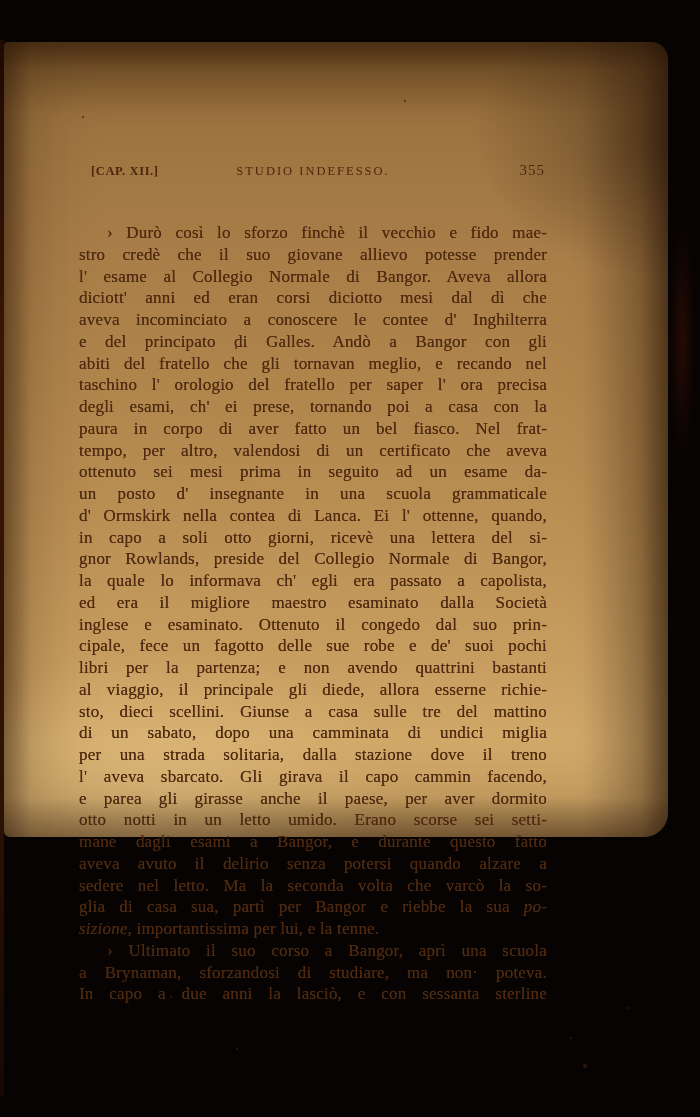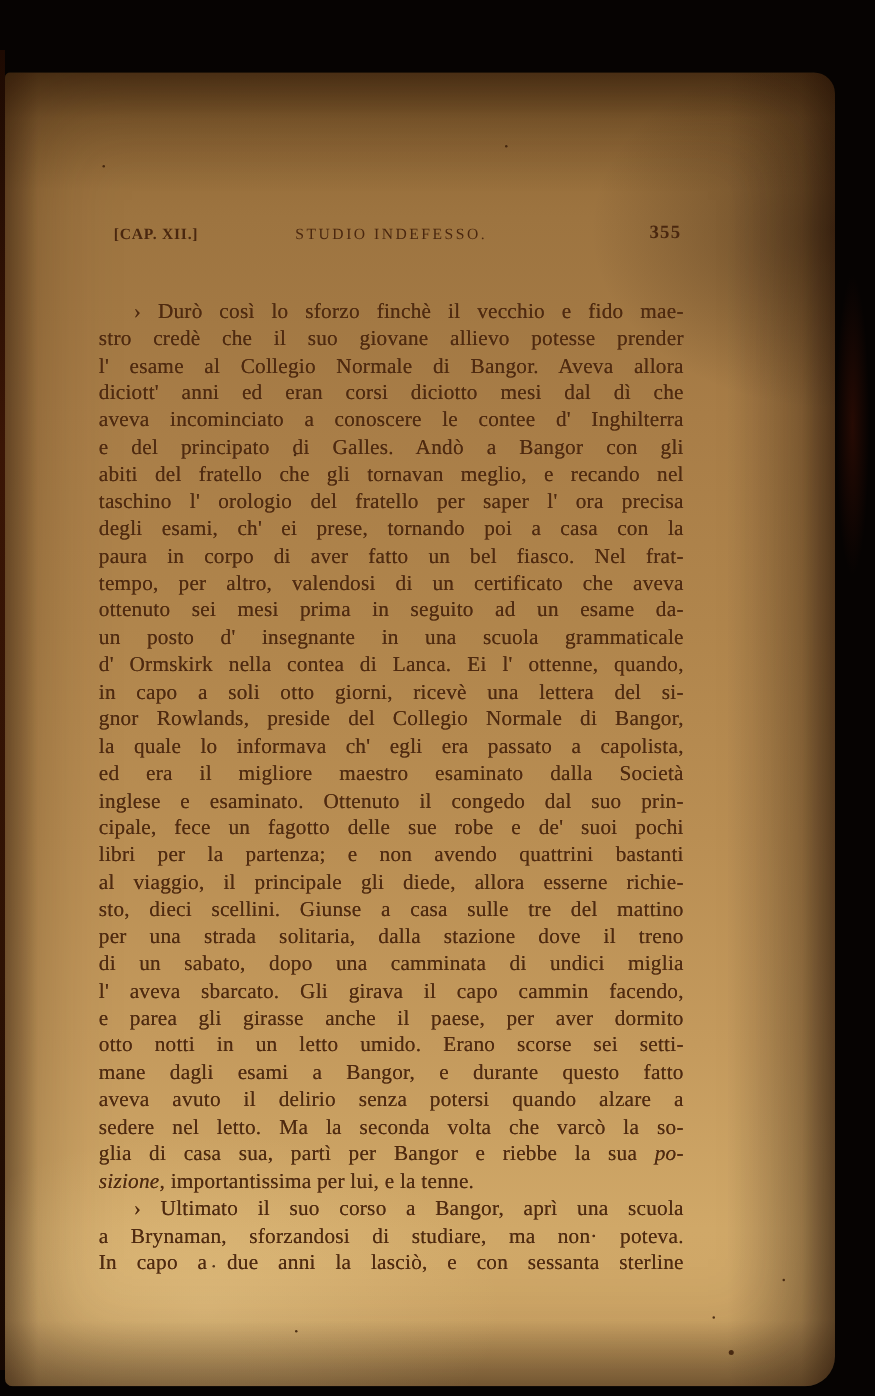--- a/index.html
+++ b/index.html
@@ -15,21 +15,21 @@
     content:"";position:absolute;right:0;top:180px;width:36px;height:320px;
     background:radial-gradient(closest-side, rgba(120,30,8,0.28), rgba(120,30,8,0) 75%);
     pointer-events:none;
   }
   
   .left-sliver{
     position:absolute;left:0;top:40px;width:4px;height:1056px;
     background:linear-gradient(180deg,#1d0a02,#3a1505 30%,#2e1204 70%,#170802);
   }
   .page{
-    position:absolute;left:4px;top:58px;width:664px;height:1051px;
+    position:absolute;left:4px;top:42px;width:664px;height:795px;
     border-radius:4px 17px 24px 6px;
     background:
       radial-gradient(340px 200px at 24% 94%, rgba(250,224,162,0.30), rgba(250,224,162,0) 70%),
       radial-gradient(260px 190px at 100% 12%, rgba(25,10,2,0.40), rgba(25,10,2,0) 75%),
       linear-gradient(270deg, rgba(25,10,2,0.55) 0%, rgba(25,10,2,0.22) 4%, rgba(25,10,2,0) 13%),
       linear-gradient(90deg, rgba(35,15,3,0.38) 0%, rgba(35,15,3,0) 4%),
       linear-gradient(0deg, rgba(30,14,3,0.38) 0%, rgba(30,14,3,0) 5%),
       linear-gradient(180deg, rgba(35,18,4,0.55) 0%, rgba(35,18,4,0.18) 3.5%, rgba(35,18,4,0) 9%),
       linear-gradient(180deg, #8d6533 0%, #9d7440 11%, #a87d47 26%, #b0854c 42%,
                       #b98e53 58%, #c49a5d 74%, #d0a868 88%, #cda566 100%);
@@ -42,21 +42,21 @@
   .header .chapter{
     position:absolute;left:12px;top:2px;
     font-size:12.5px;font-weight:bold;letter-spacing:0.6px;
   }
   .header .running{
     position:absolute;left:50%;top:2px;transform:translateX(-50%);
     font-size:12.5px;font-weight:normal;letter-spacing:2px;white-space:nowrap;
   }
   .header .pagenum{
     position:absolute;right:2px;top:0;
-    font-size:15px;font-weight:bold;letter-spacing:1px;margin-left:33px;
+    font-size:15px;font-weight:normal;letter-spacing:1px;margin-left:33px;
   }
   .text-block{
     position:absolute;left:75px;top:152px;width:468px;
     font-size:17px;line-height:21.75px;
     color:#4f2a10;
     letter-spacing:0.2px;
     text-shadow:0 0 0.5px rgba(78,42,16,0.85);
     margin-top:28px;
   }
   .line{
@@ -104,22 +104,22 @@
       <div class="line"><span>d' Ormskirk nella contea di Lanca. Ei l' ottenne, quando,</span></div>
       <div class="line"><span>in capo a soli otto giorni, ricevè una lettera del si-</span></div>
       <div class="line"><span>gnor Rowlands, preside del Collegio Normale di Bangor,</span></div>
       <div class="line"><span>la quale lo informava ch' egli era passato a capolista,</span></div>
       <div class="line"><span>ed era il migliore maestro esaminato dalla Società</span></div>
       <div class="line"><span>inglese e esaminato. Ottenuto il congedo dal suo prin-</span></div>
       <div class="line"><span>cipale, fece un fagotto delle sue robe e de' suoi pochi</span></div>
       <div class="line"><span>libri per la partenza; e non avendo quattrini bastanti</span></div>
       <div class="line"><span>al viaggio, il principale gli diede, allora esserne richie-</span></div>
       <div class="line"><span>sto, dieci scellini. Giunse a casa sulle tre del mattino</span></div>
+      <div class="line"><span>di un sabato, dopo una camminata di undici miglia</span></div>
       <div class="line"><span>per una strada solitaria, dalla stazione dove il treno</span></div>
-      <div class="line"><span>di un sabato, dopo una camminata di undici miglia</span></div>
       <div class="line"><span>l' aveva sbarcato. Gli girava il capo cammin facendo,</span></div>
       <div class="line"><span>e parea gli girasse anche il paese, per aver dormito</span></div>
       <div class="line"><span>otto notti in un letto umido. Erano scorse sei setti-</span></div>
       <div class="line"><span>mane dagli esami a Bangor, e durante questo fatto</span></div>
       <div class="line"><span>aveva avuto il delirio senza potersi quando alzare a</span></div>
       <div class="line"><span>sedere nel letto. Ma la seconda volta che varcò la so-</span></div>
       <div class="line"><span>glia di casa sua, partì per Bangor e riebbe la sua </span><span class="it">po-</span></div>
       <div class="line no-just"><span class="it">sizione,</span><span> importantissima per lui, e la tenne.</span></div>
       <div class="line indent"><span>› Ultimato il suo corso a Bangor, aprì una scuola</span></div>
       <div class="line"><span>a Brynaman, sforzandosi di studiare, ma non· poteva.</span></div>

